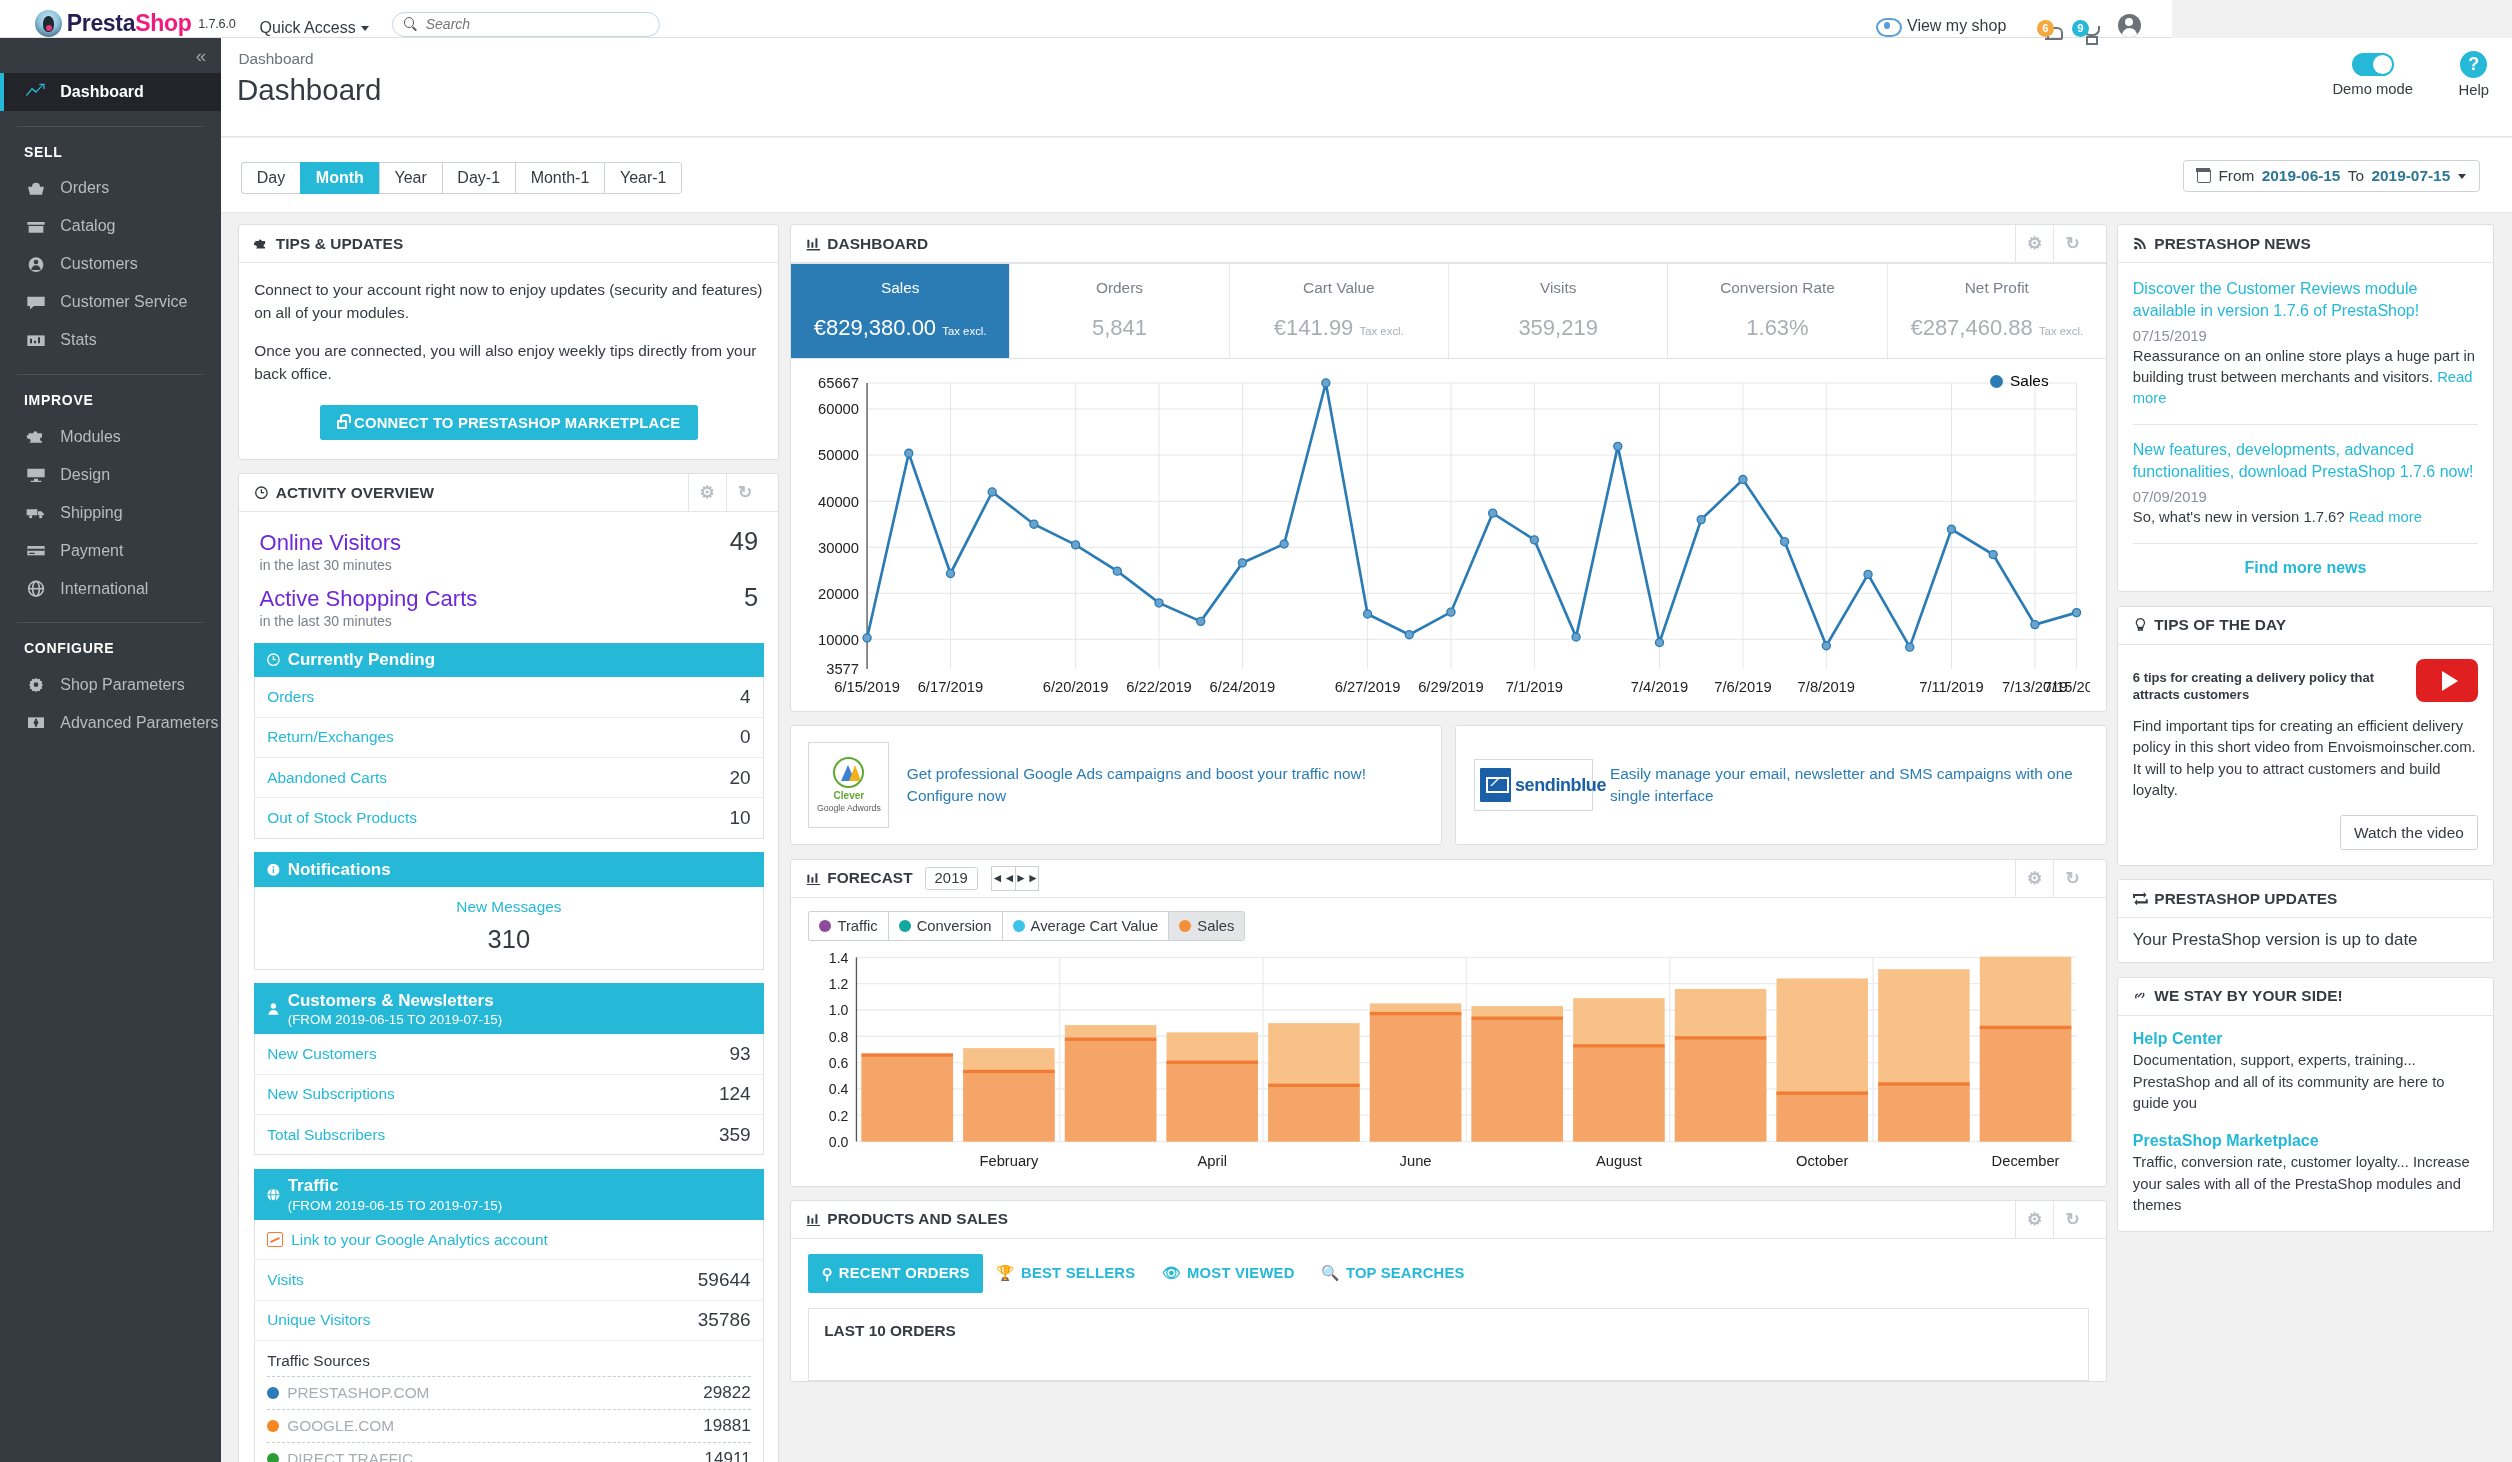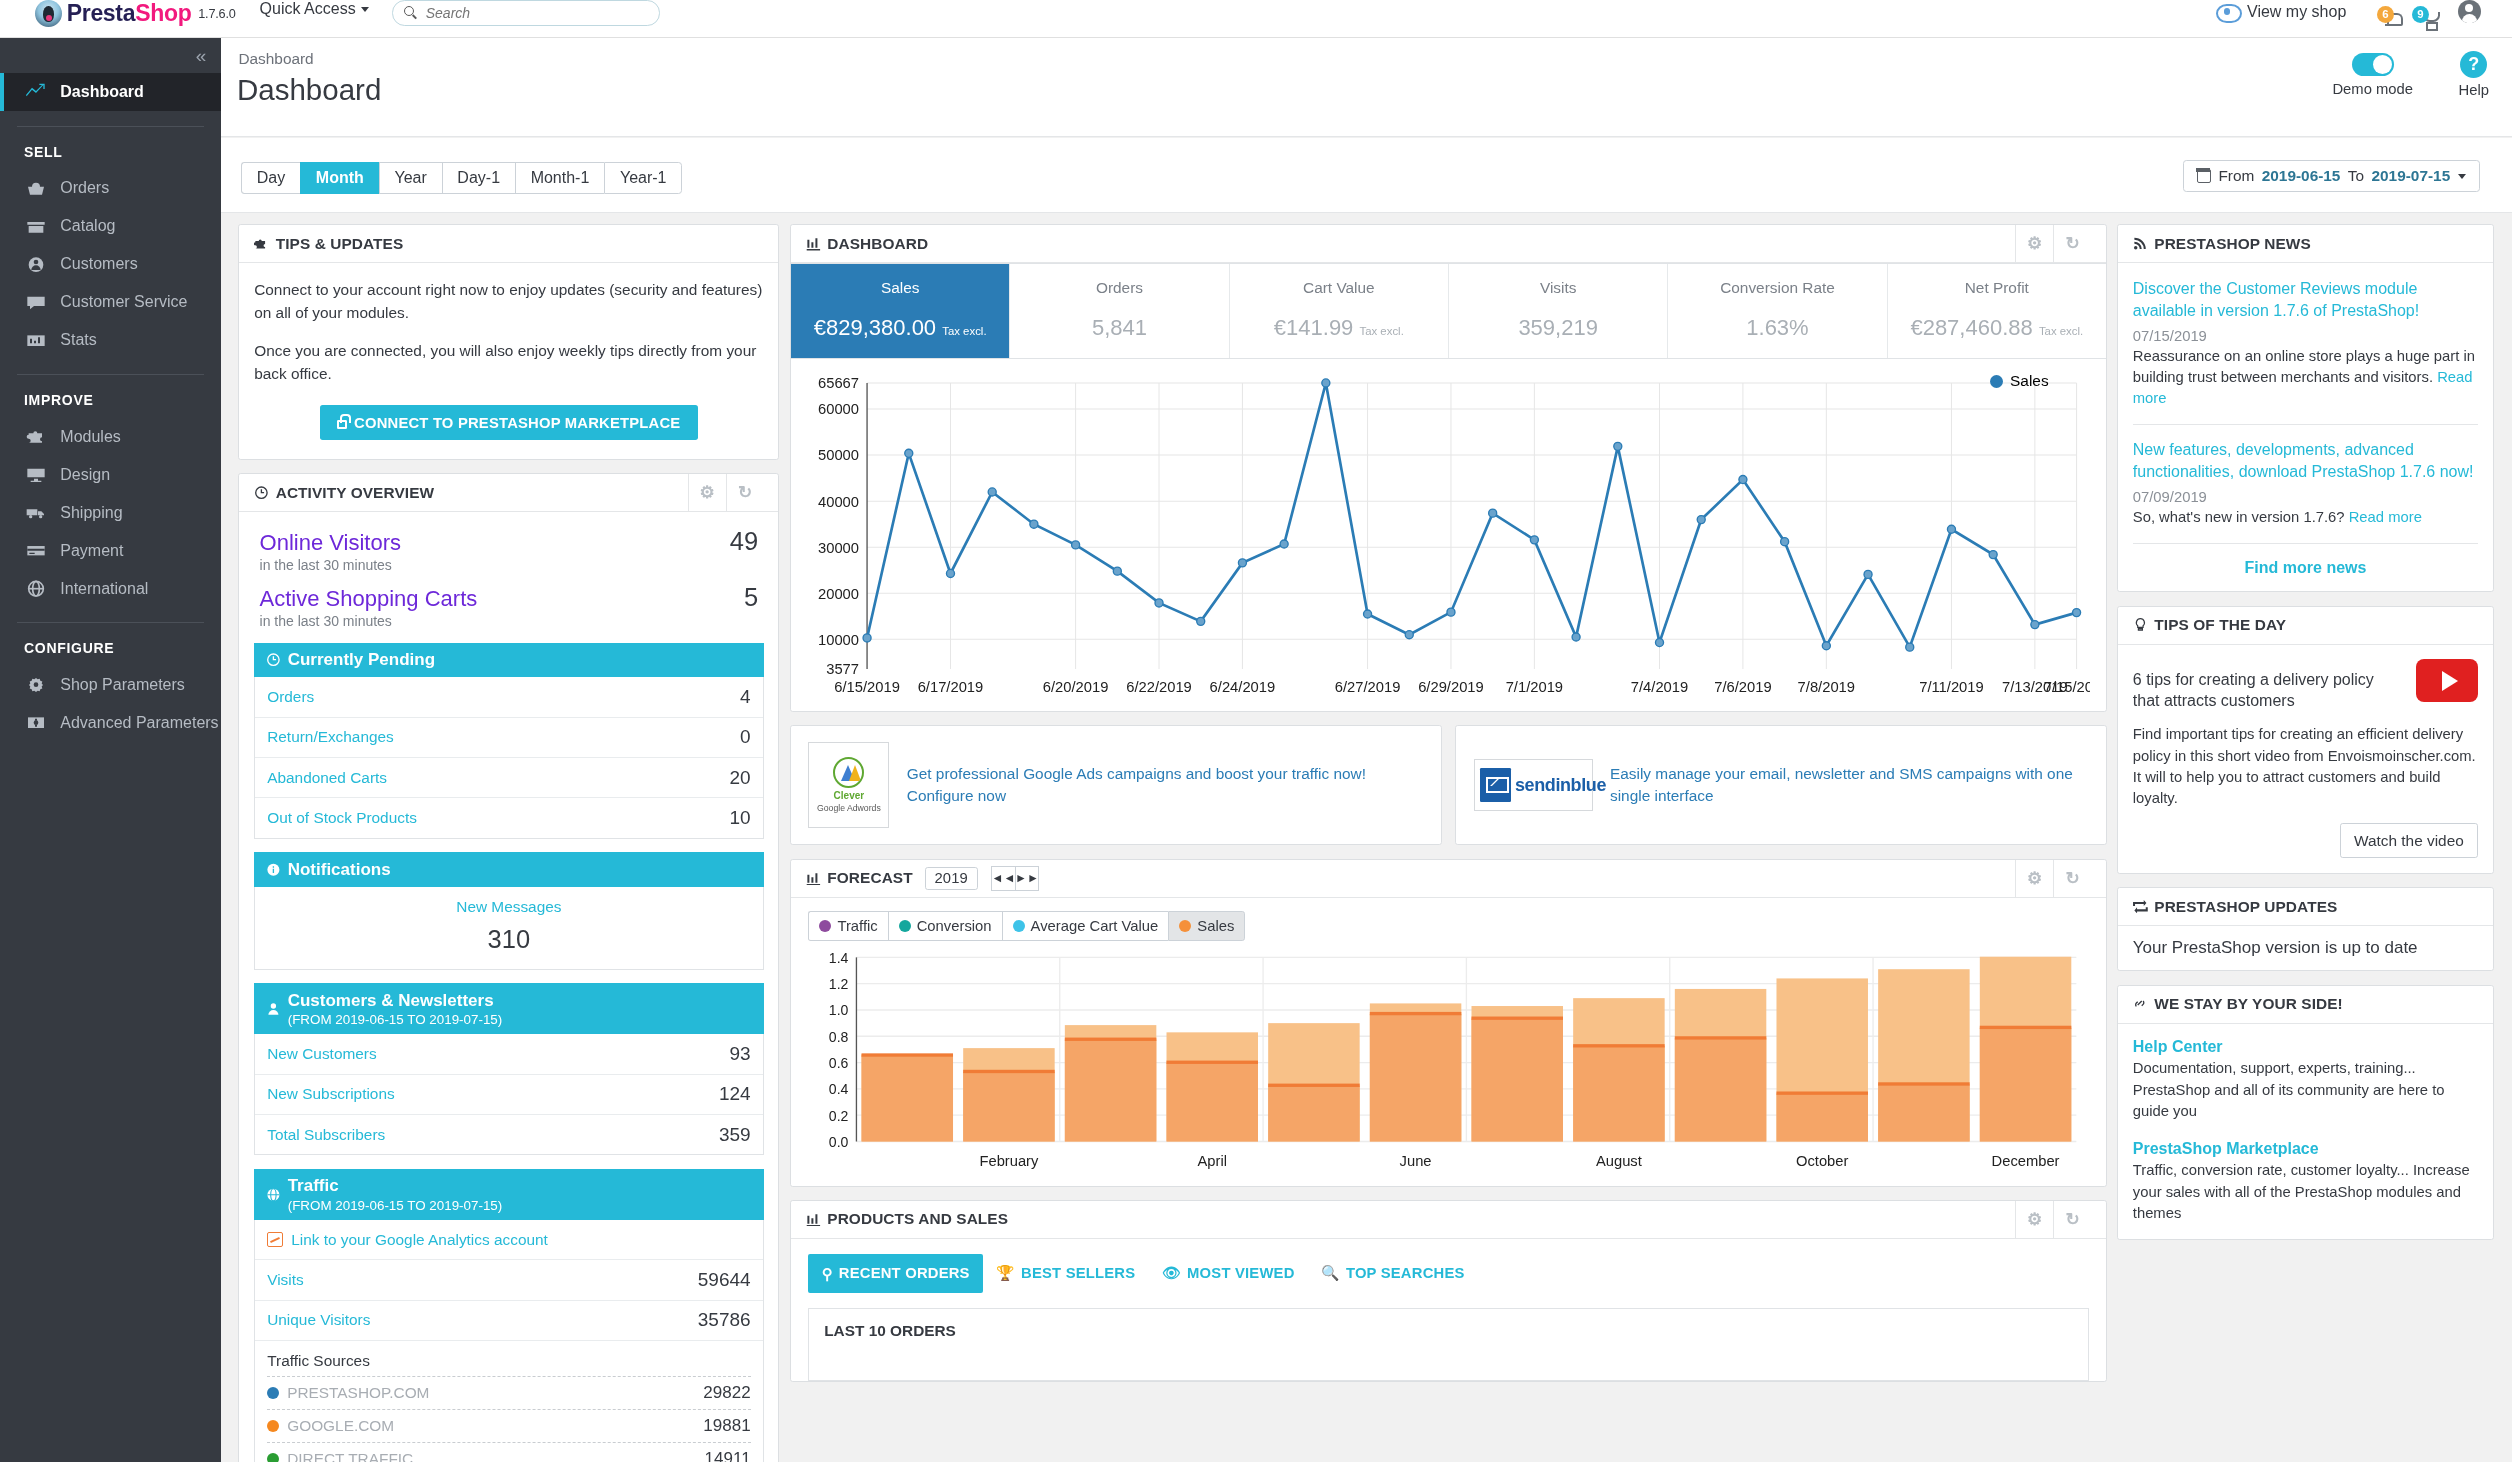--- a/index.html
+++ b/index.html
@@ -5,23 +5,23 @@
   * { box-sizing: border-box; margin: 0; padding: 0; }
   html, body {
     width: 2512px; height: 1463px;
     font-family: "Liberation Sans", sans-serif;
     background: #f1f1f1; overflow: hidden;
   }
   body { font-size: 17.4px; color: #363a41; }
 
   
   .topbar {
-    position: absolute; top: 0; left: 0; width: 2512px; height: 38px;
+    position: absolute; top: 0; left: 0; width: 2172px; height: 38px;
     background: #fff; border-bottom: 0.7px solid #e0e0e0;
-    display: flex; align-items: flex-start; z-index: 20;
+    display: flex; align-items: flex-end; z-index: 20;
   }
   .logo-wrap { display: flex; align-items: center; margin-left: 35px; }
   .ps-penguin {
     width: 27px; height: 27px; border-radius: 50%;
     background: radial-gradient(circle at 50% 35%, #cfe6f2 0%, #8fc4de 45%, #2b4a63 100%);
     position: relative; overflow: hidden; flex: none;
   }
   .ps-penguin::after {
     content: ""; position: absolute; left: 8px; top: 6px;
     width: 10.7px; height: 16px; border-radius: 50% 50% 45% 45%;
@@ -385,21 +385,21 @@
   .last10-body { margin: 0 17.4px; border: 0.7px solid #e0e3e6; border-top: none; height: 27px; }
 
   
   .news-title { font-size: 16px; font-weight: normal; color: #25b9d7; line-height: 1.35; cursor: pointer; }
   .news-date { font-size: 14.8px; color: #8b9097; margin-top: 6.7px; }
   .news-body { font-size: 14.8px; color: #363a41; line-height: 1.42; margin-top: 2px; }
   .news-body a { color: #25b9d7; text-decoration: none; cursor: pointer; }
   .news-div { height: 0.7px; background: #e4e6e8; margin: 14.8px 0; }
   .find-news { text-align: center; font-size: 16px; font-weight: bold; color: #25b9d7; cursor: pointer; margin-top: 4px;}
   .tod-row { display: flex; gap: 12px; align-items: flex-start; }
-  .tod-title { font-size: 16px; font-weight: normal; color: #363a41; line-height: 1.35; padding-top: 9.4px;}
+  .tod-title { font-size: 13px; font-weight: bold; color: #363a41; line-height: 1.35; padding-top: 9.4px;}
   .yt-btn {
     width: 62px; height: 43px; background: #e02020; border-radius: 8px; flex: none;
     display: flex; align-items: center; justify-content: center;
   }
   .yt-btn::after {
     content:""; border-left: 16px solid #fff; border-top: 10px solid transparent;
     border-bottom: 10px solid transparent; margin-left: 4.7px;
   }
   .tod-body { font-size: 14.8px; color: #363a41; line-height: 1.45; margin-top: 12px; }
   .watch-btn {

